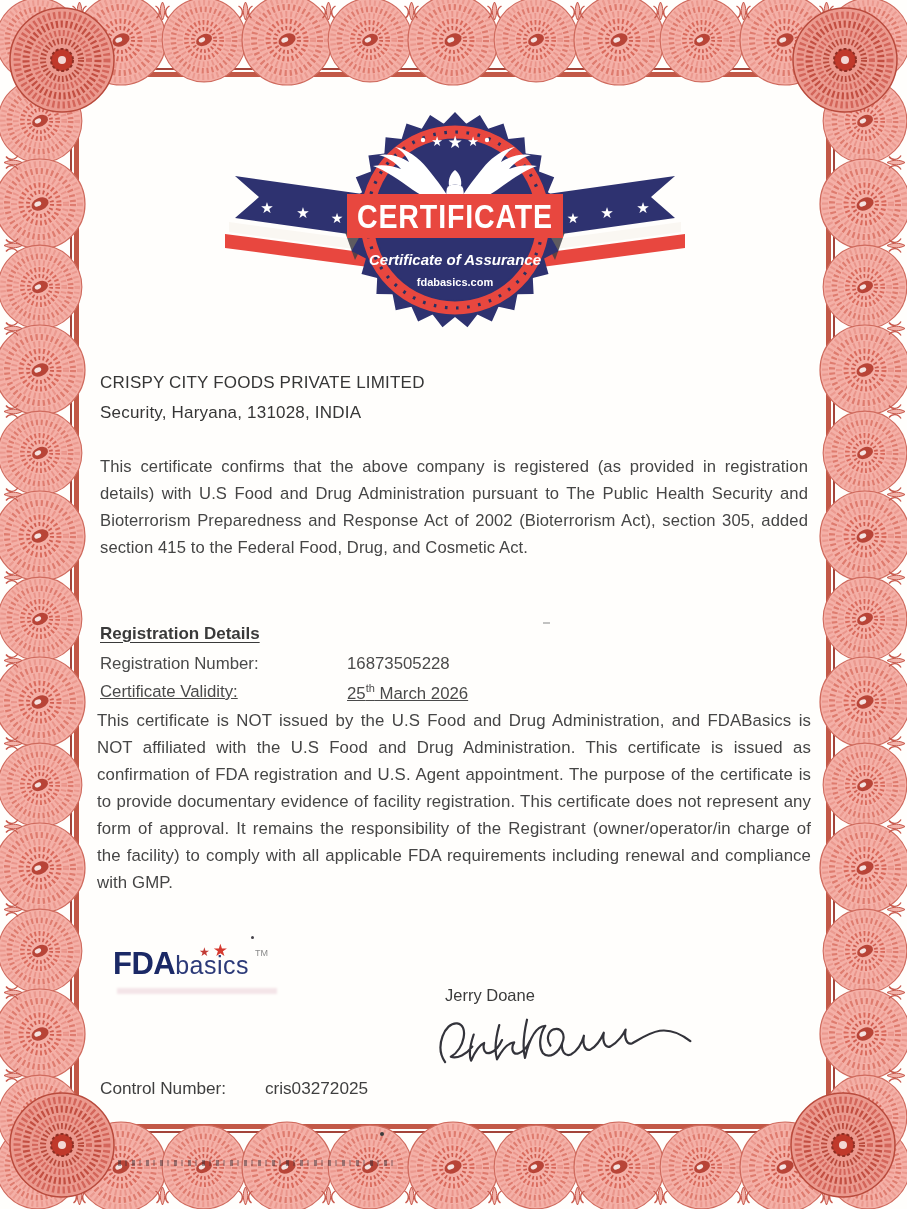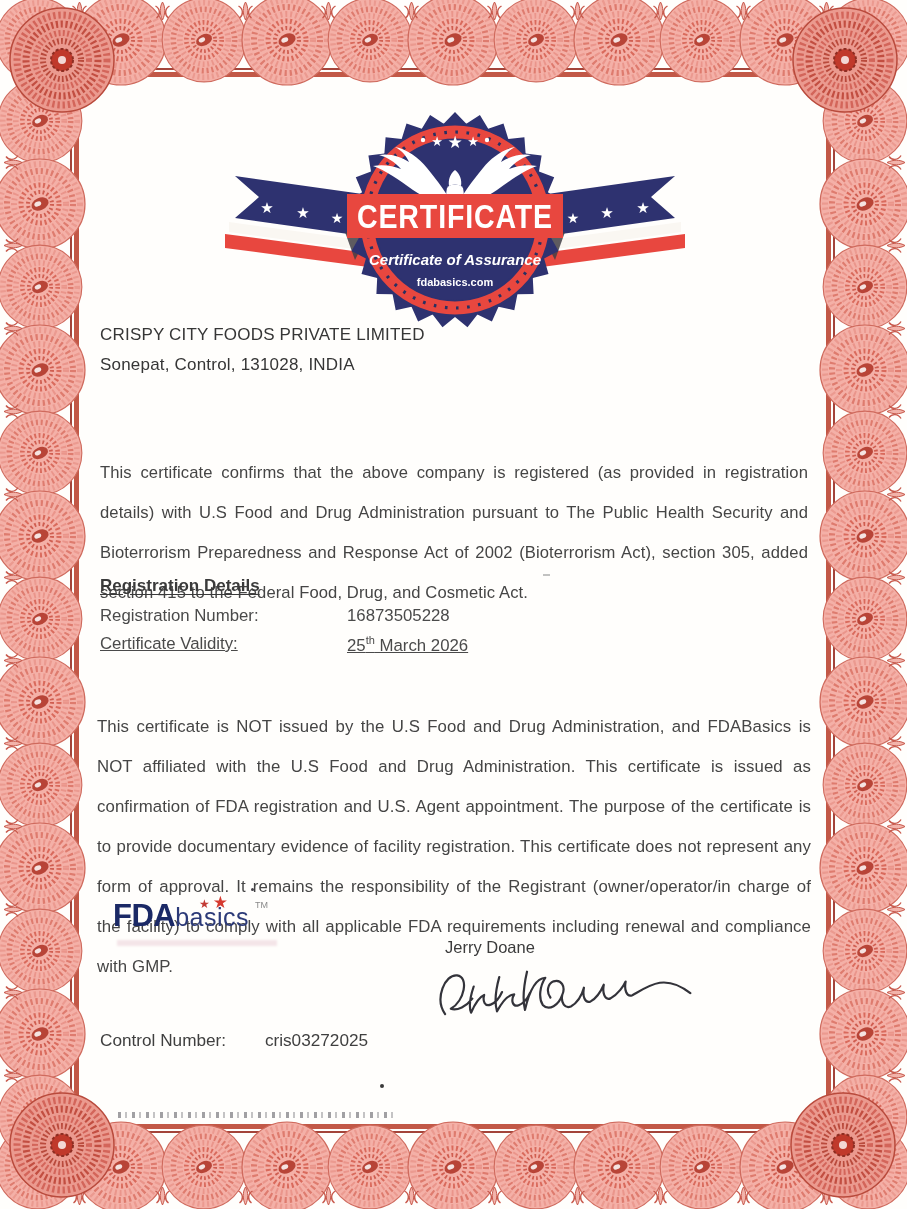--- a/index.html
+++ b/index.html
@@ -6,25 +6,25 @@
   .page{position:relative;width:907px;height:1209px;background:#fffefc;overflow:hidden;
         font-family:"Liberation Sans",sans-serif;color:#424242;}
   
   .frame{position:absolute;left:74px;top:72px;width:747px;height:1047px;
          border:5px solid #c25847;outline:2px solid #a3443a;outline-offset:2px;z-index:1;}
   
   #border-svg{position:absolute;left:0;top:0;z-index:2;}
   .content{position:absolute;left:0;top:0;width:907px;height:1209px;z-index:3;}
 
   .emblem{position:absolute;left:225px;top:112px;width:460px;height:235px;}
-  .abs{position:absolute;}
+  .abs{position:absolute;margin-top:48px;}
 
   .company{left:100px;top:320px;width:660px;font-size:17px;line-height:30px;color:#363636;letter-spacing:.2px;}
   .company .cname{font-weight:400;}
-  .para{position:absolute;text-align:justify;font-size:16.6px;line-height:40px;color:#454545;letter-spacing:.1px;}
+  .para{position:absolute;text-align:justify;font-size:16.6px;line-height:27px;color:#454545;letter-spacing:.1px;}
   .intro{left:100px;top:436px;width:708px;}
   .disclaimer{left:97px;top:690px;width:714px;font-size:16.8px;}
 
   .reg-heading{left:100px;top:576px;font-size:17px;font-weight:700;color:#3a3a3a;
                text-decoration:underline;text-underline-offset:3px;}
   .reg-row{left:100px;width:560px;display:flex;font-size:16.8px;color:#4a4a4a;gap:20px;}
   .reg-row .lbl{width:227px;flex:0 0 227px;}
   .reg-row1{top:606px;} .reg-row2{top:634px;text-decoration:underline;}
   sup{font-size:11px;}
 
@@ -242,21 +242,21 @@
         <rect x="122" y="82" width="216" height="44" fill="#e8473f"></rect>
         <text x="230" y="116" text-anchor="middle" font-size="34" font-weight="bold" fill="#ffffff" font-family="Liberation Sans, sans-serif" letter-spacing="1" textLength="196" lengthAdjust="spacingAndGlyphs">CERTIFICATE</text>
 
         <text x="230" y="153" text-anchor="middle" font-size="15" font-weight="bold" font-style="italic" fill="#ffffff" font-family="Liberation Sans, sans-serif">Certificate of Assurance</text>
         <text x="230" y="174" text-anchor="middle" font-size="11" font-weight="bold" fill="#ffffff" font-family="Liberation Sans, sans-serif">fdabasics.com</text>
       </svg>
     </div>
 
     <div class="abs company">
       <div class="cname">CRISPY CITY FOODS PRIVATE LIMITED</div>
-      <div>Sonepat, Control, 131028, INDIA</div>
+      <div>Security, Haryana, 131028, INDIA</div>
     </div>
 
     <p class="para intro">This certificate confirms that the above company is registered (as provided in registration details) with U.S Food and Drug Administration pursuant to The Public Health Security and Bioterrorism Preparedness and Response Act of 2002 (Bioterrorism Act), section 305, added section 415 to the Federal Food, Drug, and Cosmetic Act.</p>
 
     <div class="abs reg-heading">Registration Details</div>
     <div class="abs reg-row reg-row1">
       <span class="lbl">Registration Number:</span>
       <span class="val">16873505228</span>
     </div>
     <div class="abs reg-row reg-row2">

